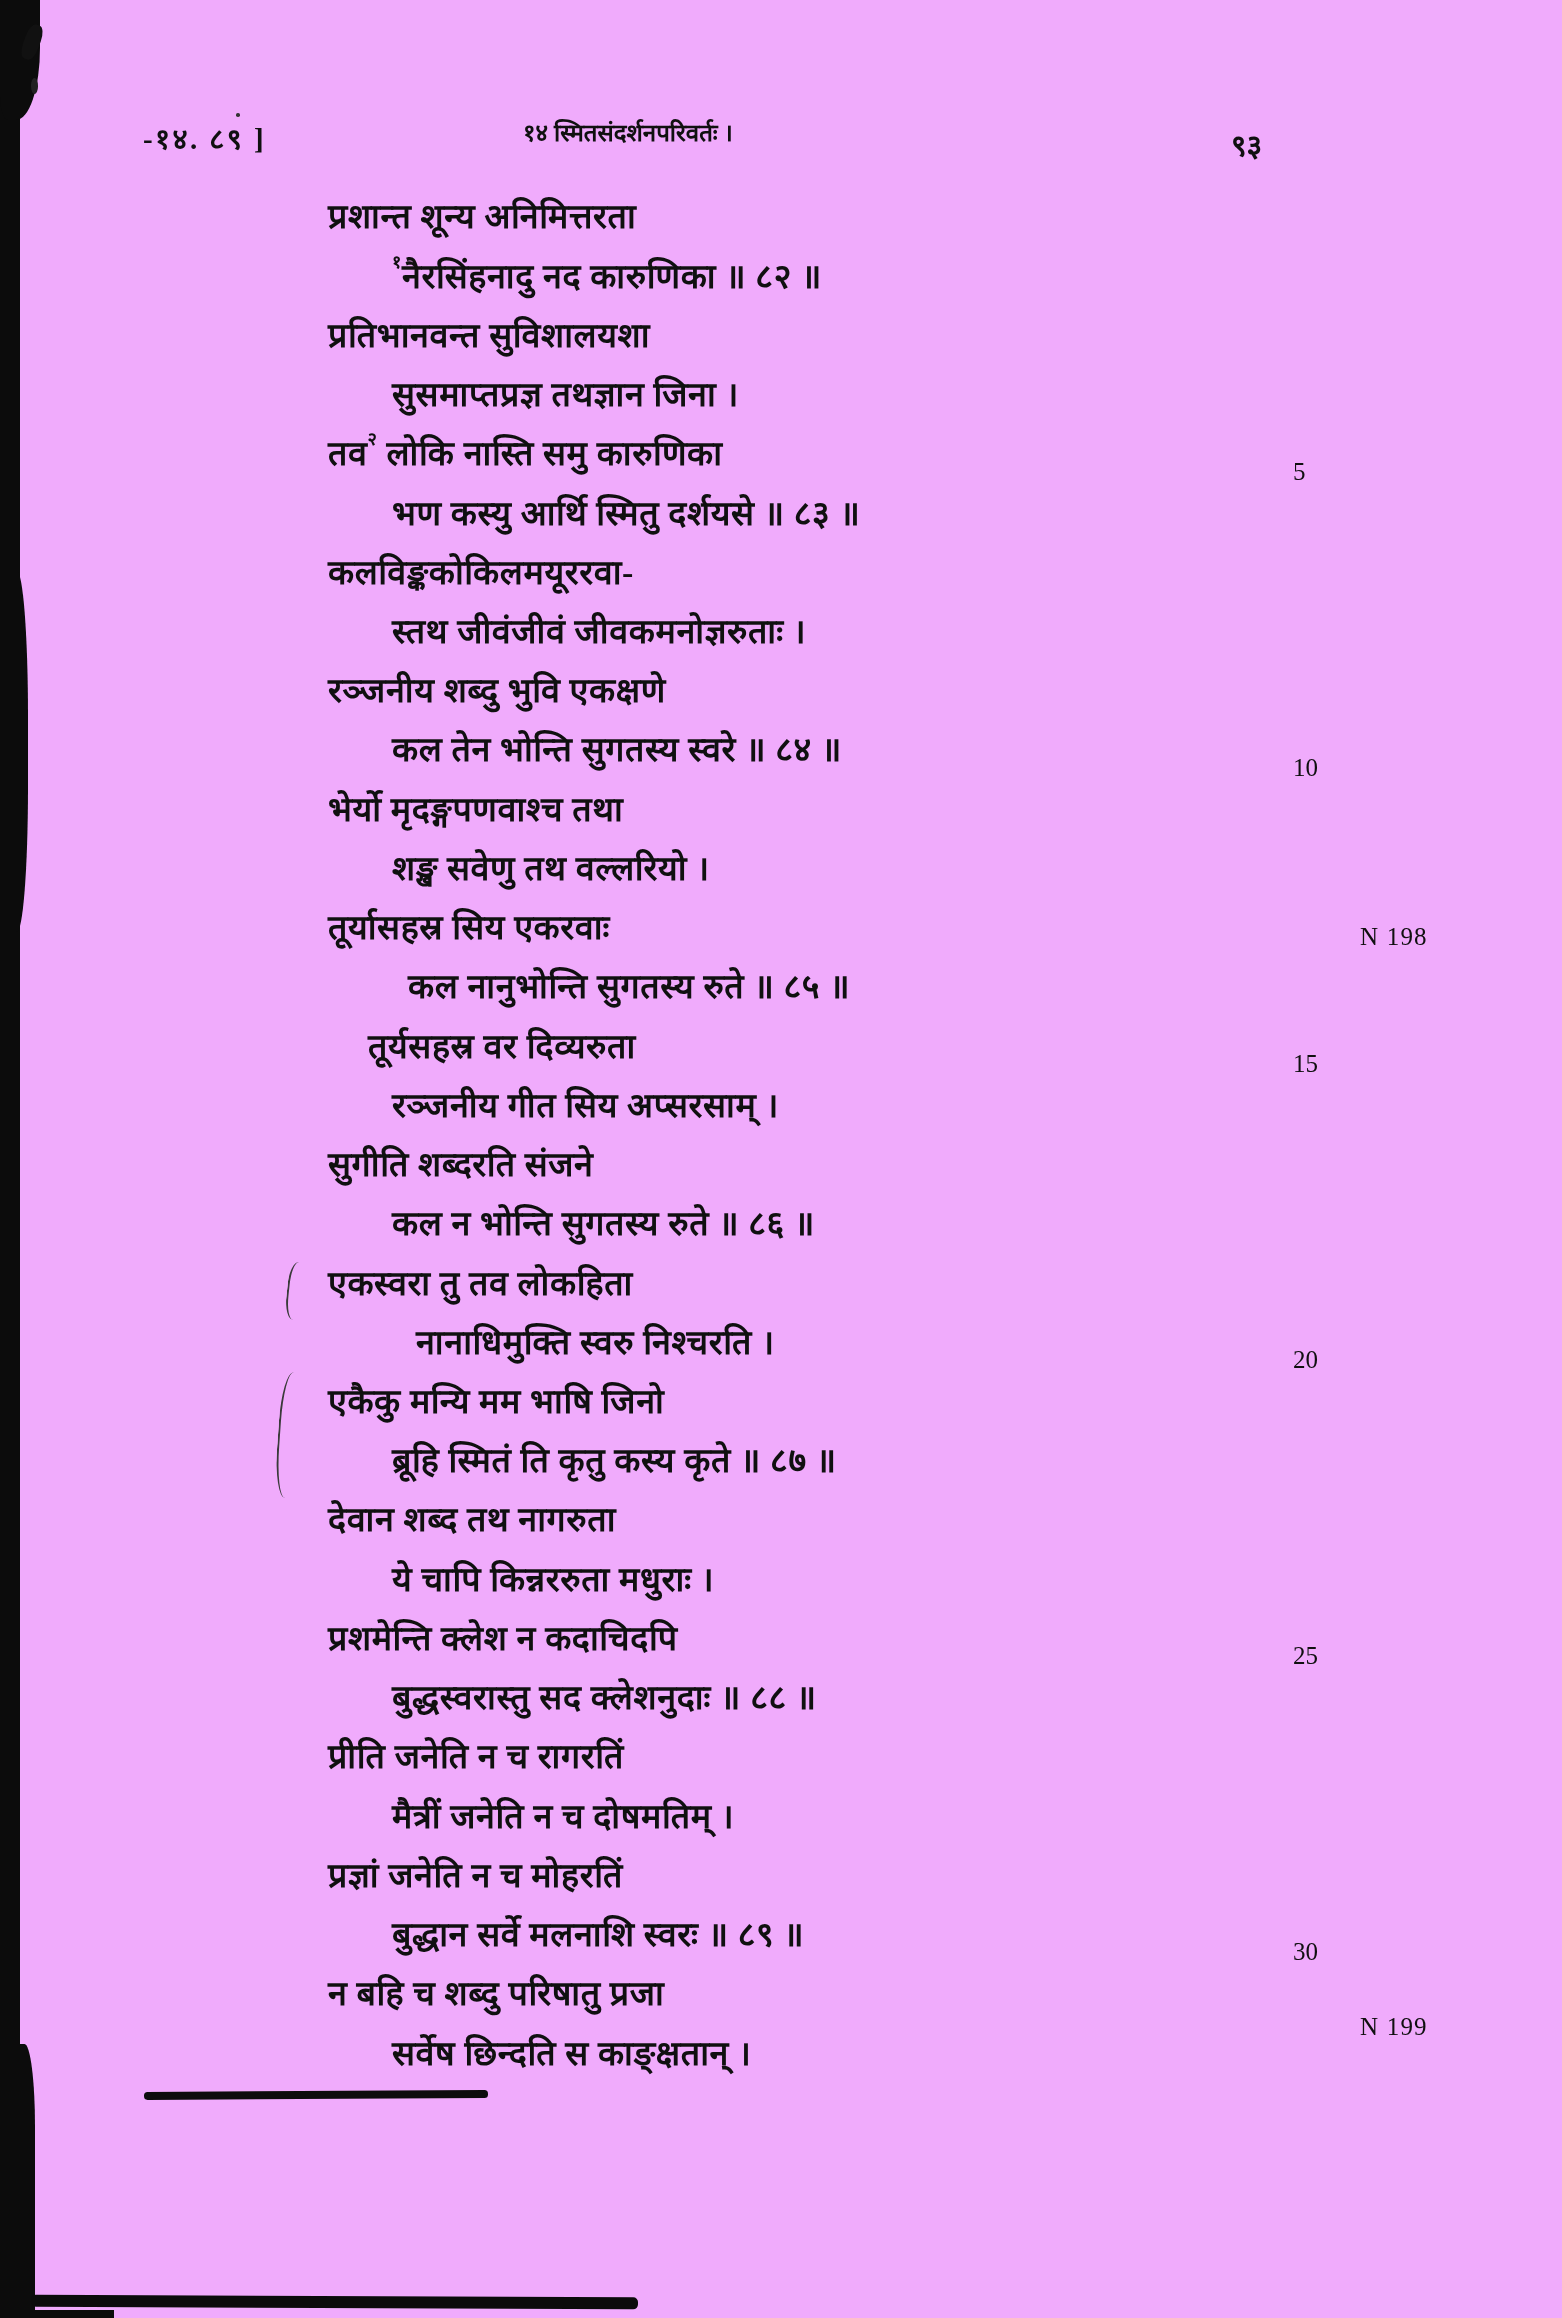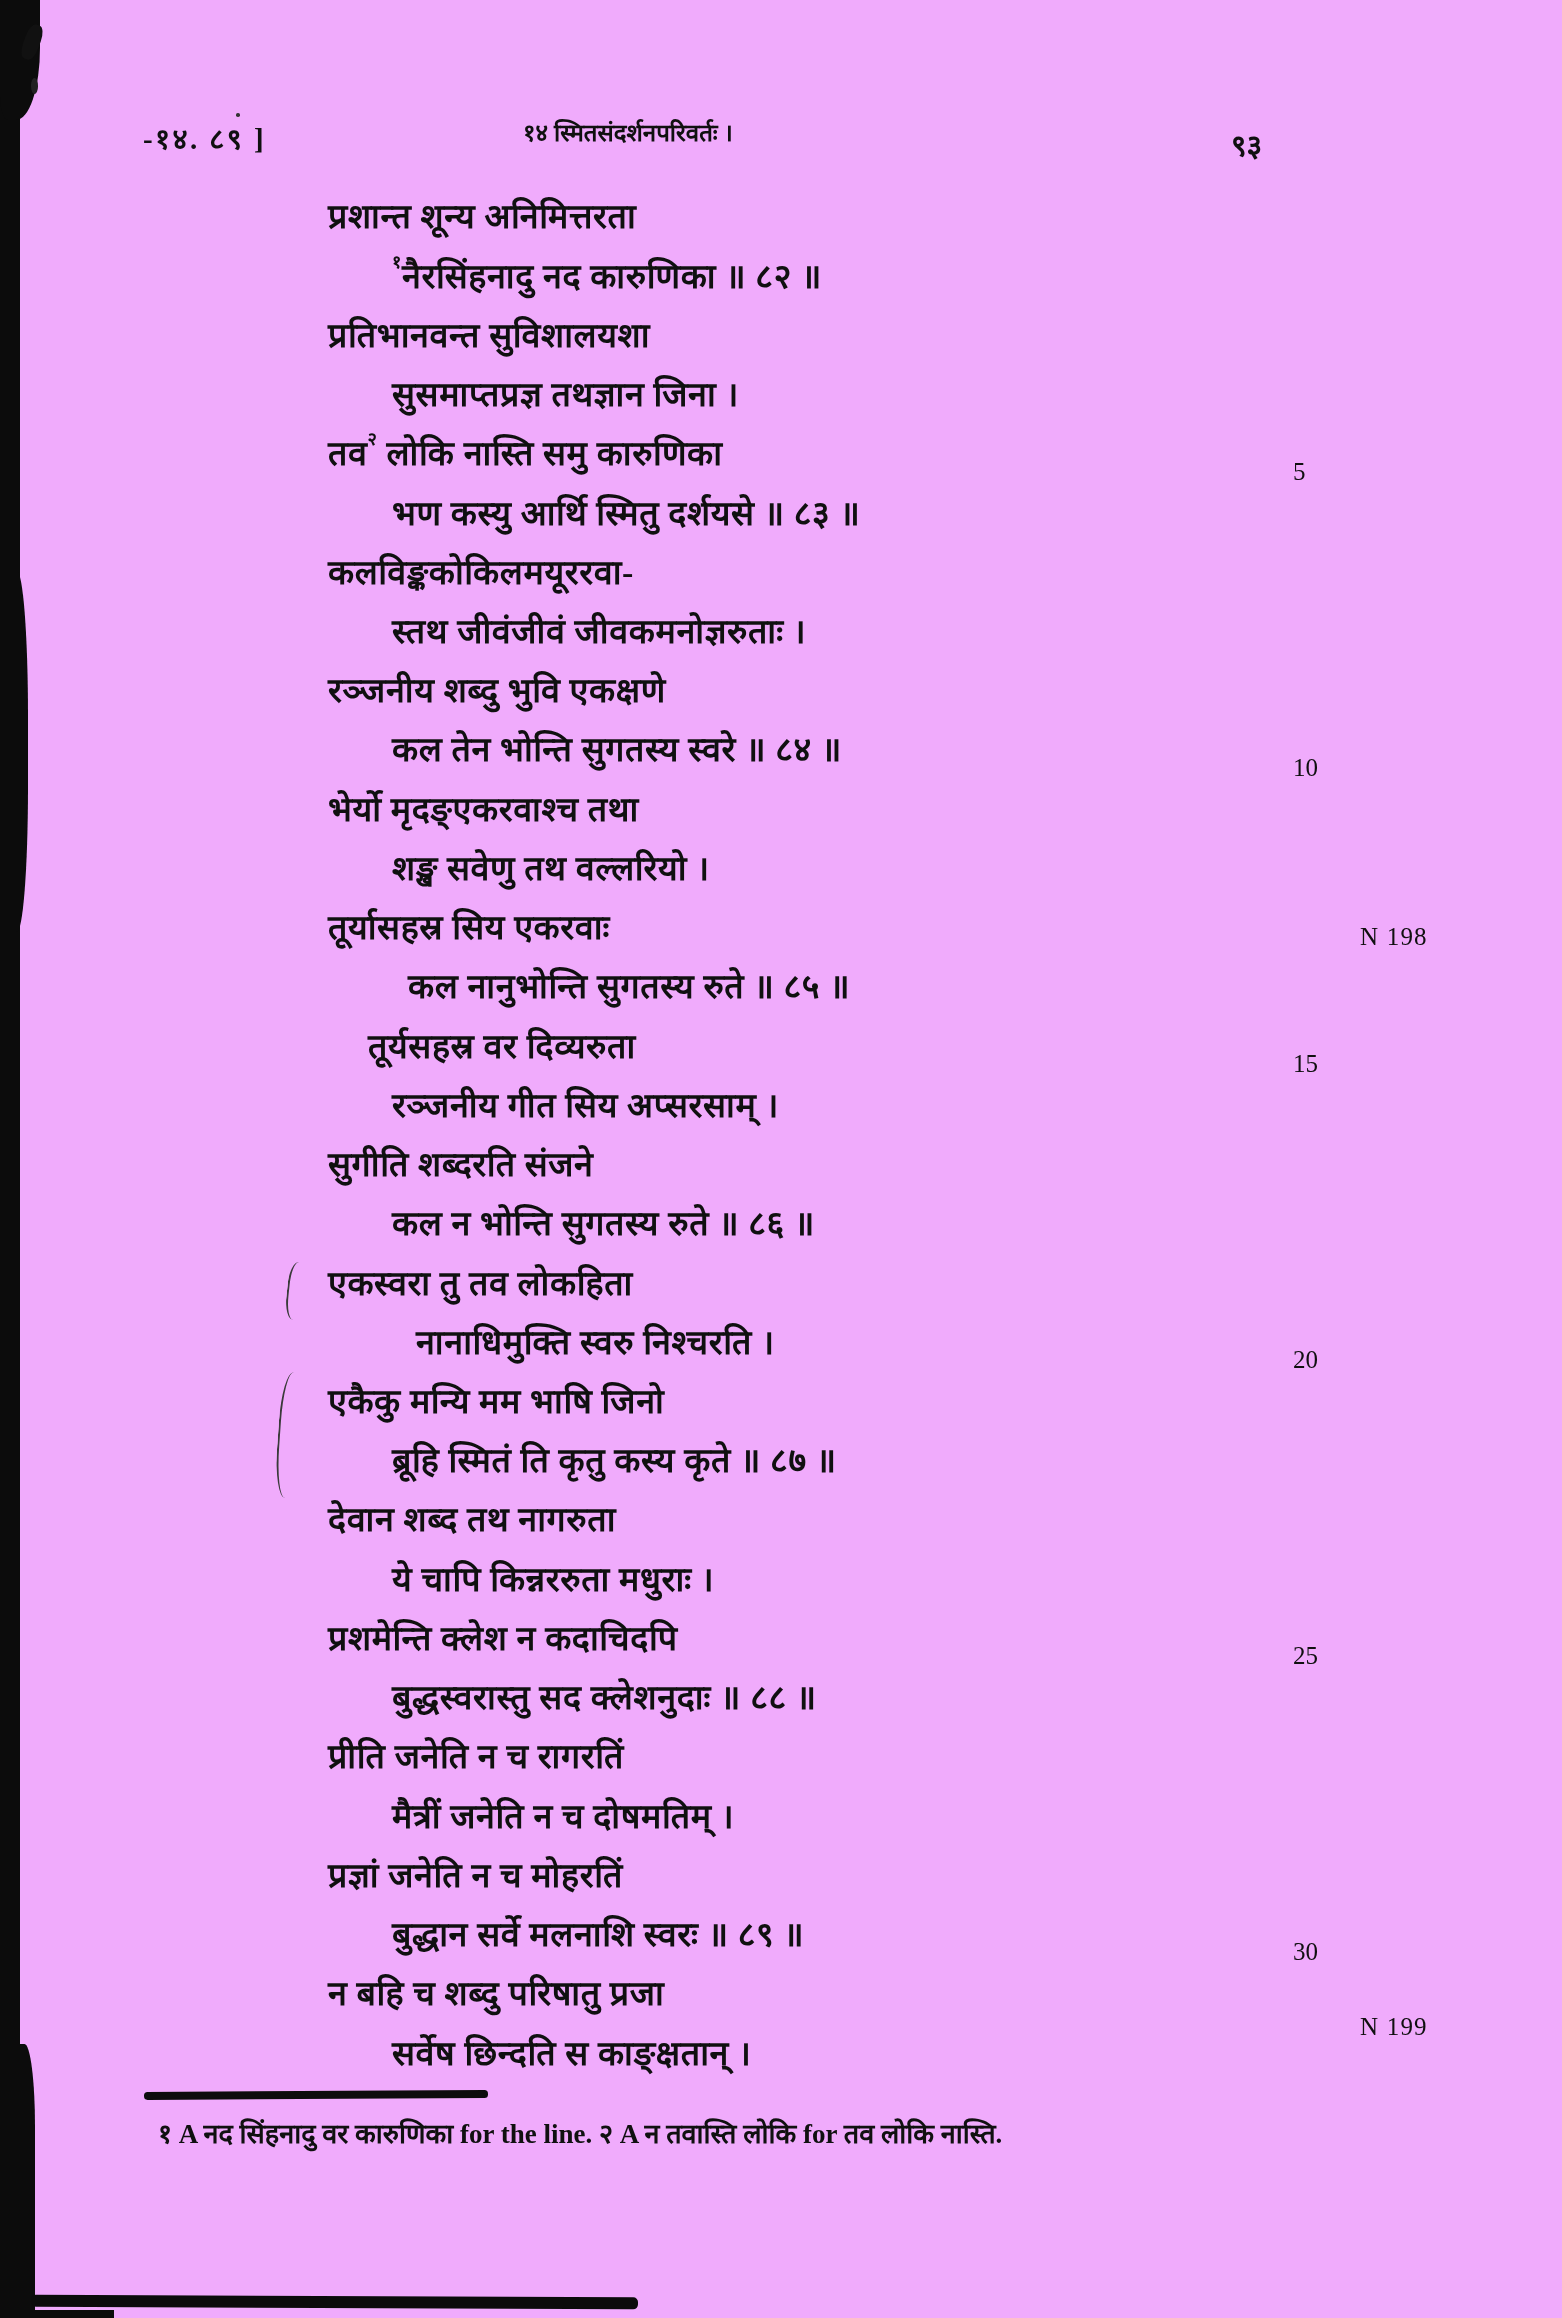--- a/index.html
+++ b/index.html
@@ -71,21 +71,21 @@
       <div class="vline" style="top: 198px;"><span>प्रशान्त शून्य अनिमित्तरता</span></div>
       <div class="vline ind" style="top: 258px;"><span></span><sup>१</sup><span>नैरसिंहनादु नद कारुणिका ॥ ८२ ॥</span></div>
       <div class="vline" style="top: 317px;"><span>प्रतिभानवन्त सुविशालयशा</span></div>
       <div class="vline ind" style="top: 376px;"><span>सुसमाप्तप्रज्ञ तथज्ञान जिना ।</span></div>
       <div class="vline" style="top: 435px;"><span>तव</span><sup>२</sup><span> लोकि नास्ति समु कारुणिका</span></div>
       <div class="vline ind" style="top: 495px;"><span>भण कस्यु आर्थि स्मितु दर्शयसे ॥ ८३ ॥</span></div>
       <div class="vline" style="top: 554px;"><span>कलविङ्ककोकिलमयूररवा-</span></div>
       <div class="vline ind" style="top: 613px;"><span>स्तथ जीवंजीवं जीवकमनोज्ञरुताः ।</span></div>
       <div class="vline" style="top: 672px; text-align: center;"><span>रञ्जनीय शब्दु भुवि एकक्षणे</span></div>
       <div class="vline ind" style="top: 731px;"><span>कल तेन भोन्ति सुगतस्य स्वरे ॥ ८४ ॥</span></div>
-      <div class="vline" style="top: 791px;"><span>भेर्यो  मृदङ्एकरवाश्च तथा</span></div>
+      <div class="vline" style="top: 791px;"><span>भेर्यो  मृदङ्गपणवाश्च तथा</span></div>
       <div class="vline ind" style="top: 850px;"><span>शङ्ख सवेणु तथ वल्लरियो ।</span></div>
       <div class="vline" style="top: 909px;"><span>तूर्यासहस्र सिय एकरवाः</span></div>
       <div class="vline ind" style="top: 968px; margin-left: 16px;"><span>कल नानुभोन्ति सुगतस्य रुते ॥ ८५ ॥</span></div>
       <div class="vline" style="top: 1028px; margin-left: 40px;"><span>तूर्यसहस्र वर दिव्यरुता</span></div>
       <div class="vline ind" style="top: 1087px;"><span>रञ्जनीय गीत सिय अप्सरसाम् ।</span></div>
       <div class="vline" style="top: 1146px;"><span>सुगीति शब्दरति संजने</span></div>
       <div class="vline ind" style="top: 1205px;"><span>कल न भोन्ति सुगतस्य रुते ॥ ८६ ॥</span></div>
       <div class="vline" style="top: 1265px;"><span>एकस्वरा तु तव लोकहिता</span></div>
       <div class="vline ind" style="top: 1324px; margin-left: 24px;"><span>नानाधिमुक्ति स्वरु निश्चरति ।</span></div>
       <div class="vline" style="top: 1383px;"><span>एकैकु मन्यि मम भाषि जिनो</span></div>
@@ -107,16 +107,15 @@
       <div class="mnum" style="top: 754px; left: 1293px;">10</div>
       <div class="mref" style="top: 923px; left: 1360px;">N 198</div>
       <div class="mnum" style="top: 1050px; left: 1293px;">15</div>
       <div class="mnum" style="top: 1346px; left: 1293px;">20</div>
       <div class="mnum" style="top: 1642px; left: 1293px;">25</div>
       <div class="mnum" style="top: 1938px; left: 1293px;">30</div>
       <div class="mref" style="top: 2013px; left: 1360px;">N 199</div>
     </div>
 
   <div class="fn-rule"></div>
-  <div class="fn-text">१ A नद सिंहनादु वर कारुणिका for the line. २ A न तवास्ति लोकि for तव लोकि नास्ति.</div>
 
 </div>
 
 
 </body></html>

